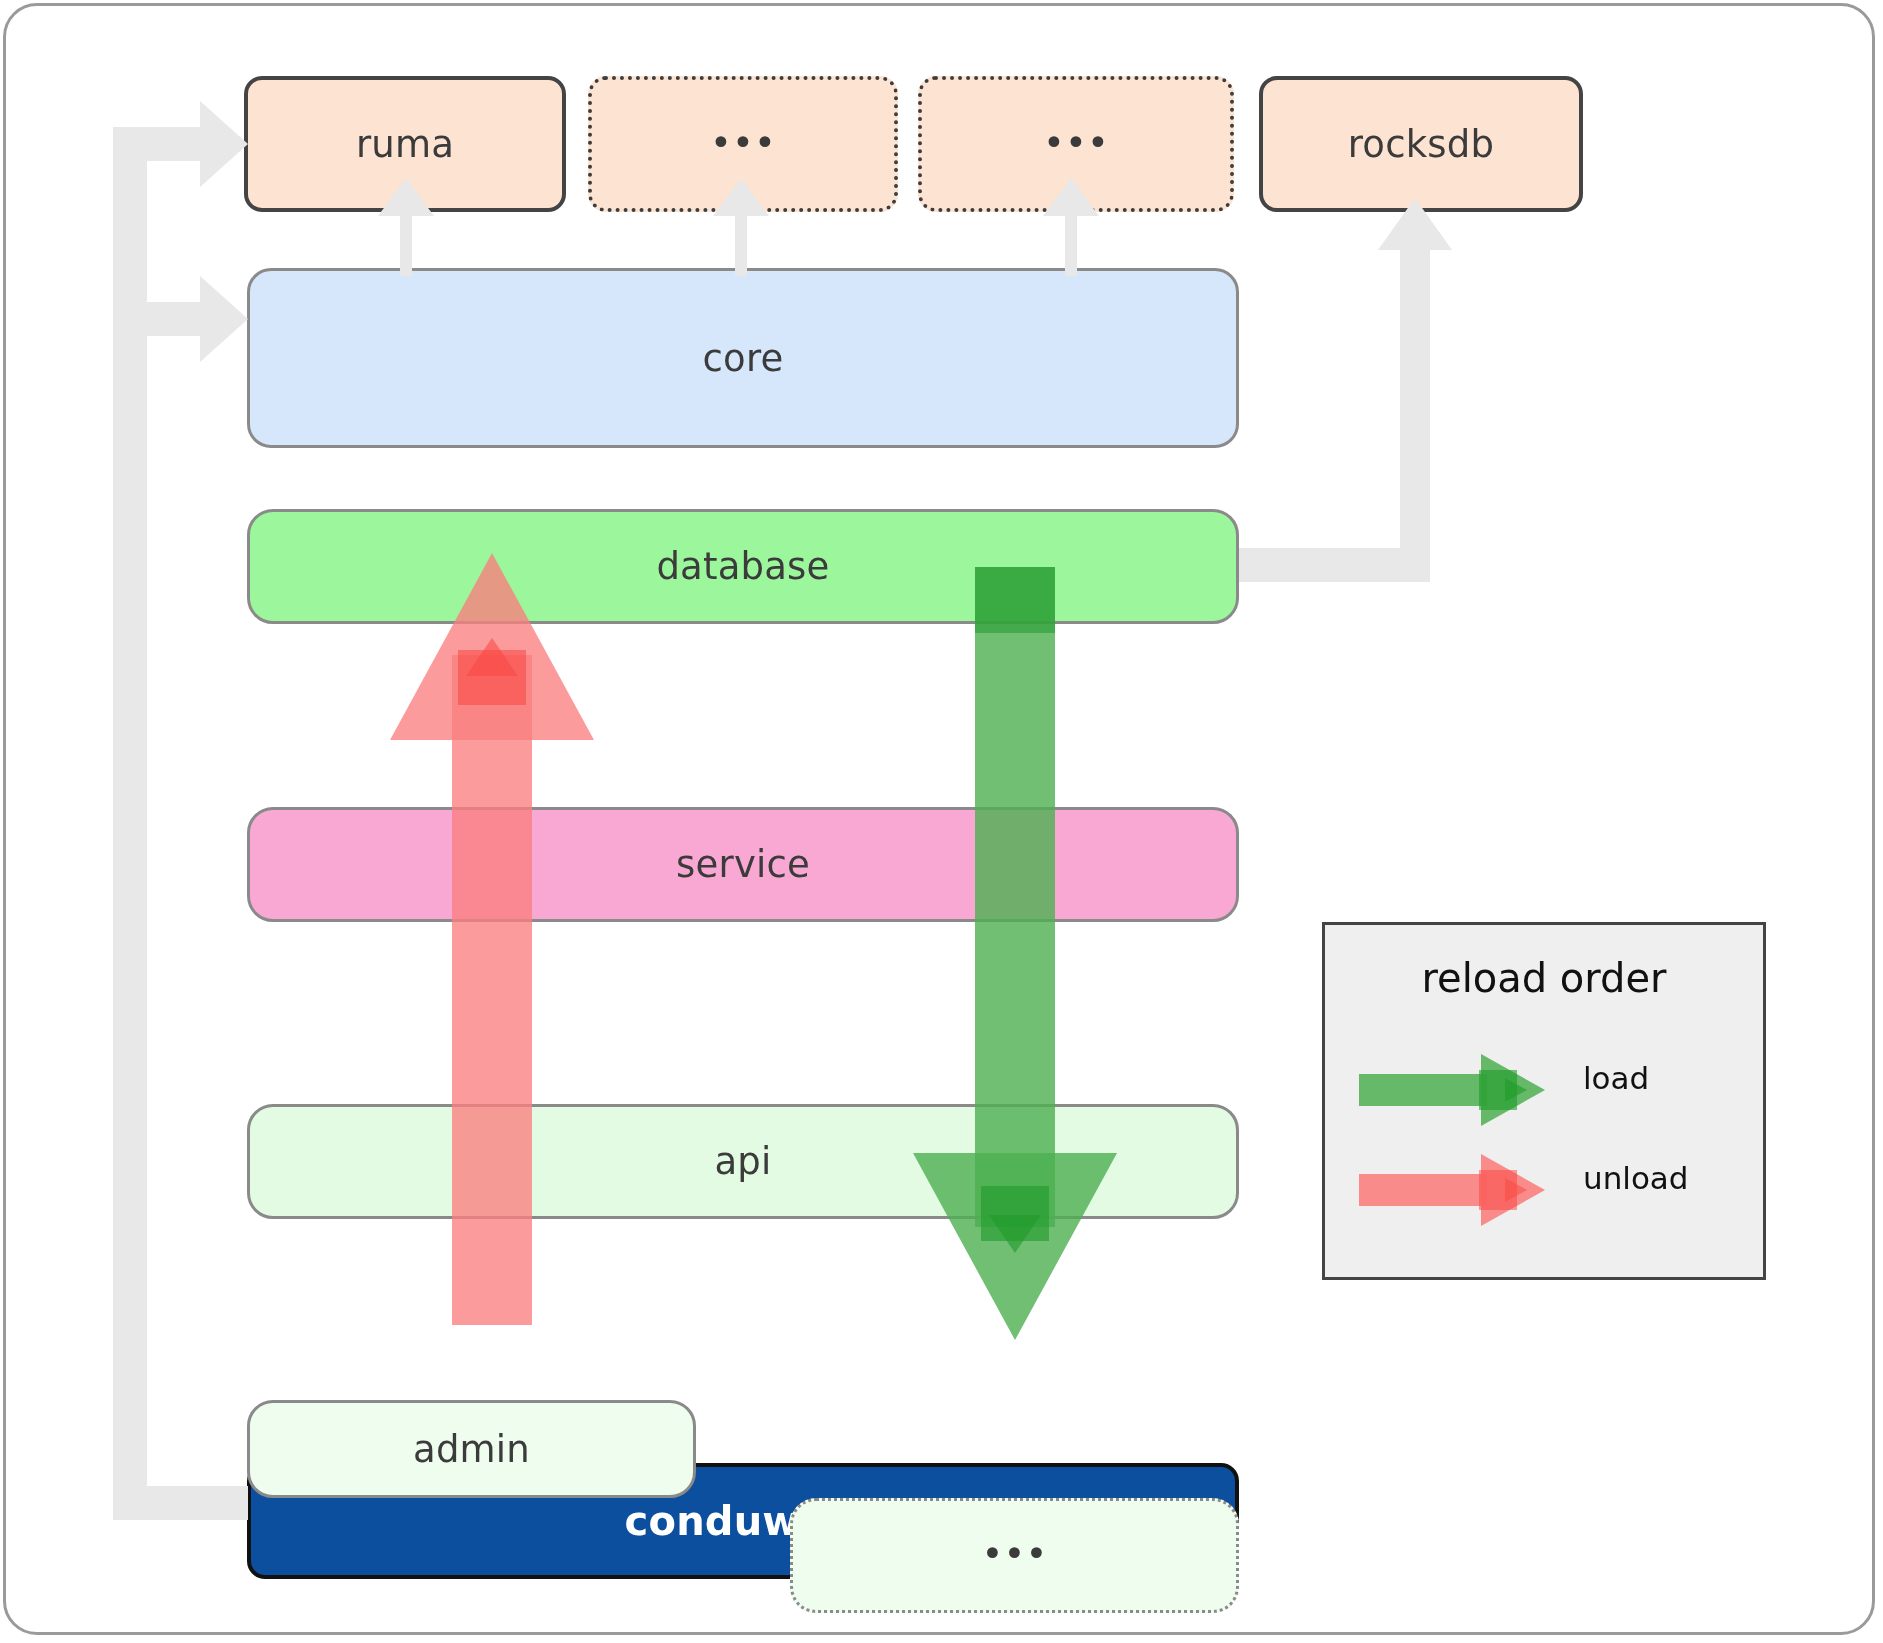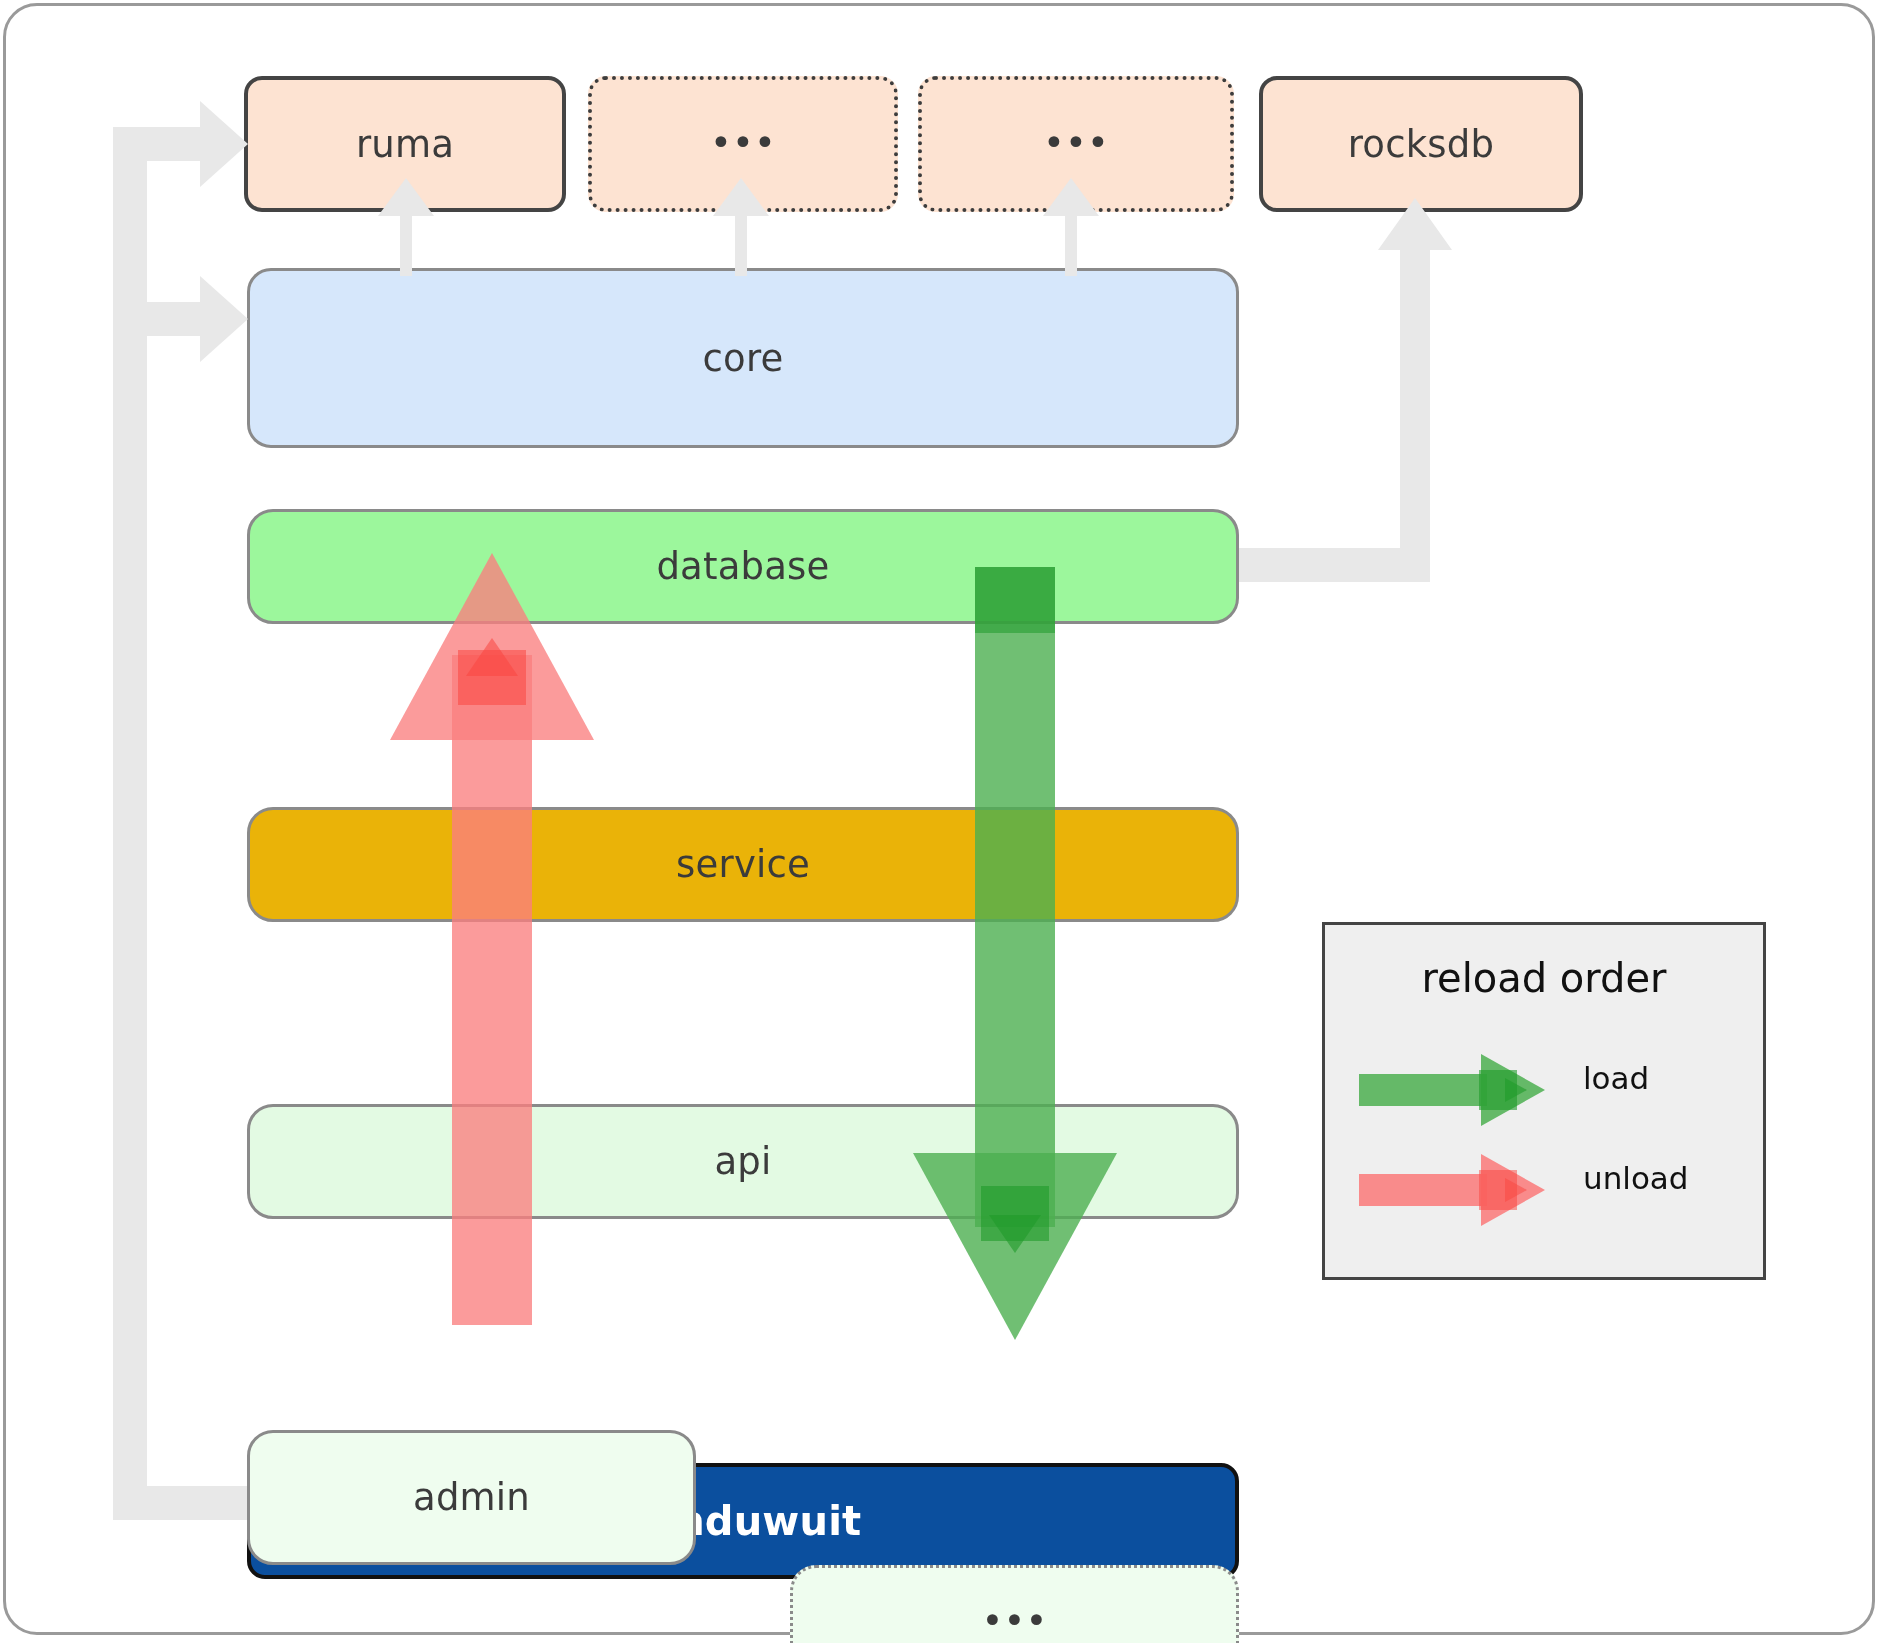--- a/index.html
+++ b/index.html
@@ -171,29 +171,29 @@
   </div>
 
   <div class="node core" style="left:247px; top:268px; width:992px; height:180px;">
     <span>core</span>
   </div>
 
   <div class="node lyr text-node" style="left:247px; top:509px; width:992px; height:115px; background:#9cf79c;">
     <span>database</span>
   </div>
 
-  <div class="node lyr text-node" style="left:247px; top:692px; width:992px; height:115px; background:#eab308;">
+  <div class="node lyr text-node" style="left:247px; top:692px; width:992px; height:115px; background:#f9a8d4;">
     <span>service</span>
   </div>
 
   <div class="node lyr text-node" style="left:247px; top:874px; width:992px; height:115px; background:#e3fae3;">
     <span>api</span>
   </div>
 
-  <div class="node lyr text-node" style="left:247px; top:1055px; width:449px; height:135px; background:#effdef;margin-top:30px;">
+  <div class="node lyr text-node" style="left:247px; top:1055px; width:449px; height:98px; background:#effdef;">
     <span>admin</span>
   </div>
 
   <div class="node lyr dotted text-node" style="left:790px; top:1055px; width:449px; height:115px; background:#effdef;">
     <span class="dots">•••</span>
   </div>
 
   <div class="node root" style="left:247px; top:1463px; width:992px; height:116px;">
     <span>conduwuit</span>
   </div>

